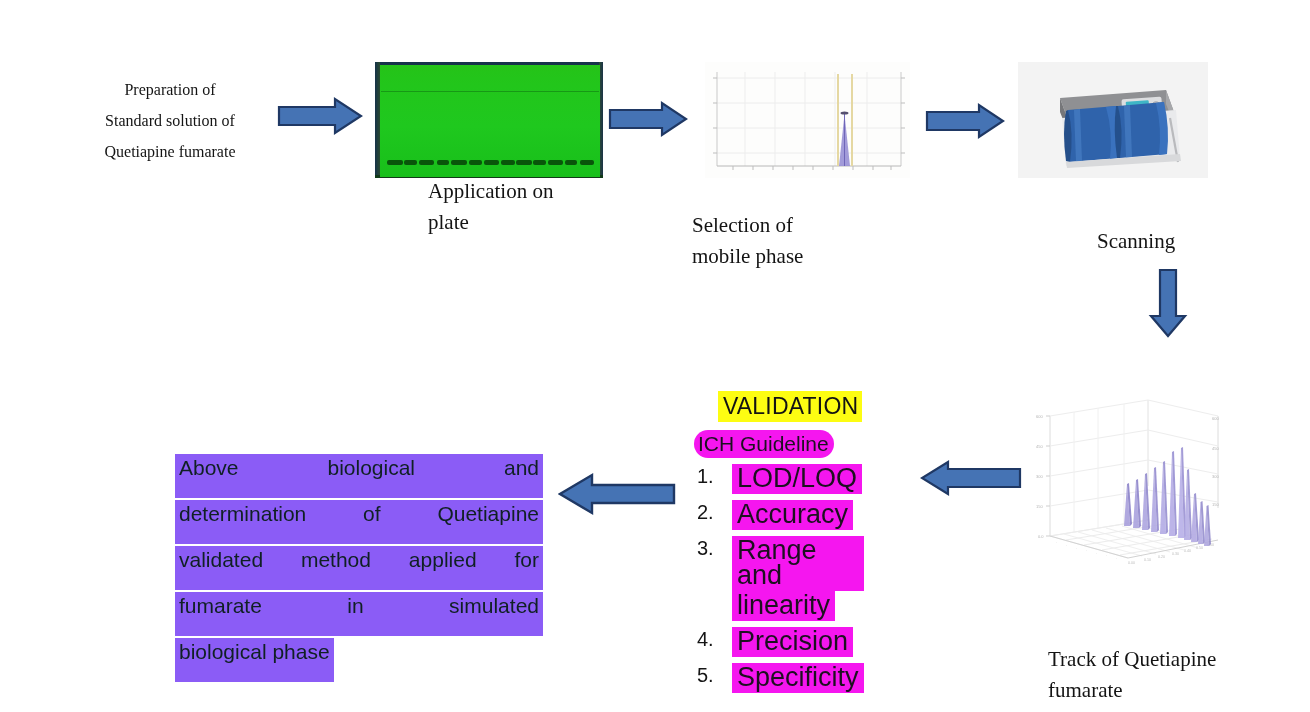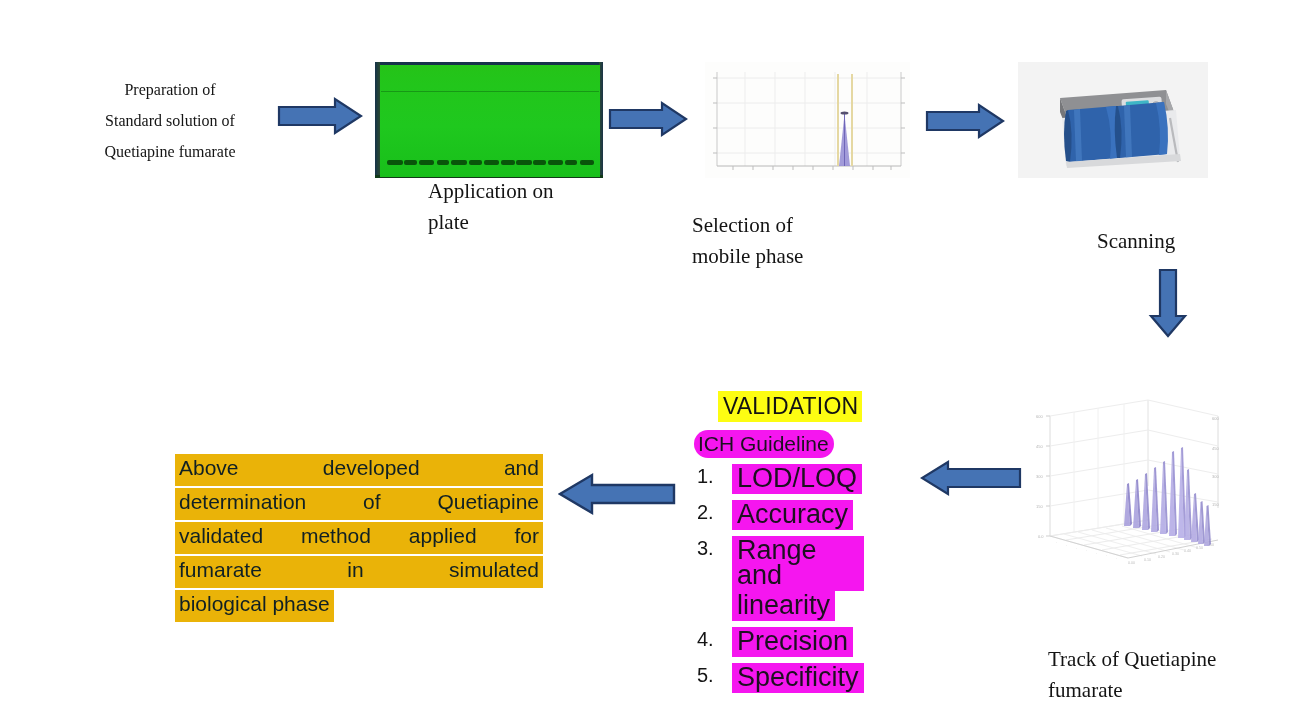--- a/index.html
+++ b/index.html
@@ -166,24 +166,24 @@
 
   .cyan-block {
     position: absolute;
     font-family: "Liberation Sans", "DejaVu Sans", sans-serif;
     font-size: 21px;
     line-height: 21px;
     color: #102024;
   }
   .cyan-line {
     display: flex;
-    background: #eab308;
+    background: #8b5cf6;
     width: 100%;
     box-sizing: border-box;
-    padding: 3px 4px 8px 4px;
+    padding: 3px 4px 20px 4px;
     margin-bottom: 2px;
     justify-content: space-between;
     white-space: nowrap;
   }
   .cyan-line.last {
     width: auto;
     display: inline-flex;
     justify-content: flex-start;
     gap: 8px;
   }
@@ -523,21 +523,21 @@
 
 <div class="abs" style="left:558px; top:472px;">
   <svg class="arrow" width="118" height="44" viewBox="0 0 118 44">
     <polygon points="116,13 34,13 34,3 2,22 34,41 34,31 116,31" fill="#4573b4" stroke="#1f3864" stroke-width="2.4" stroke-linejoin="miter"></polygon>
   </svg>
 </div>
 
 <div class="cyan-block" style="left:175px; top:454px; width:368px;">
   <div id="conclusion-lines"><div class="cyan-line">
         <span>Above</span>
-        <span>developed</span>
+        <span>biological</span>
         <span>and</span>
       </div><div class="cyan-line">
         <span>determination</span>
         <span>of</span>
         <span>Quetiapine</span>
       </div><div class="cyan-line">
         <span>validated</span>
         <span>method</span>
         <span>applied</span>
         <span>for</span>

